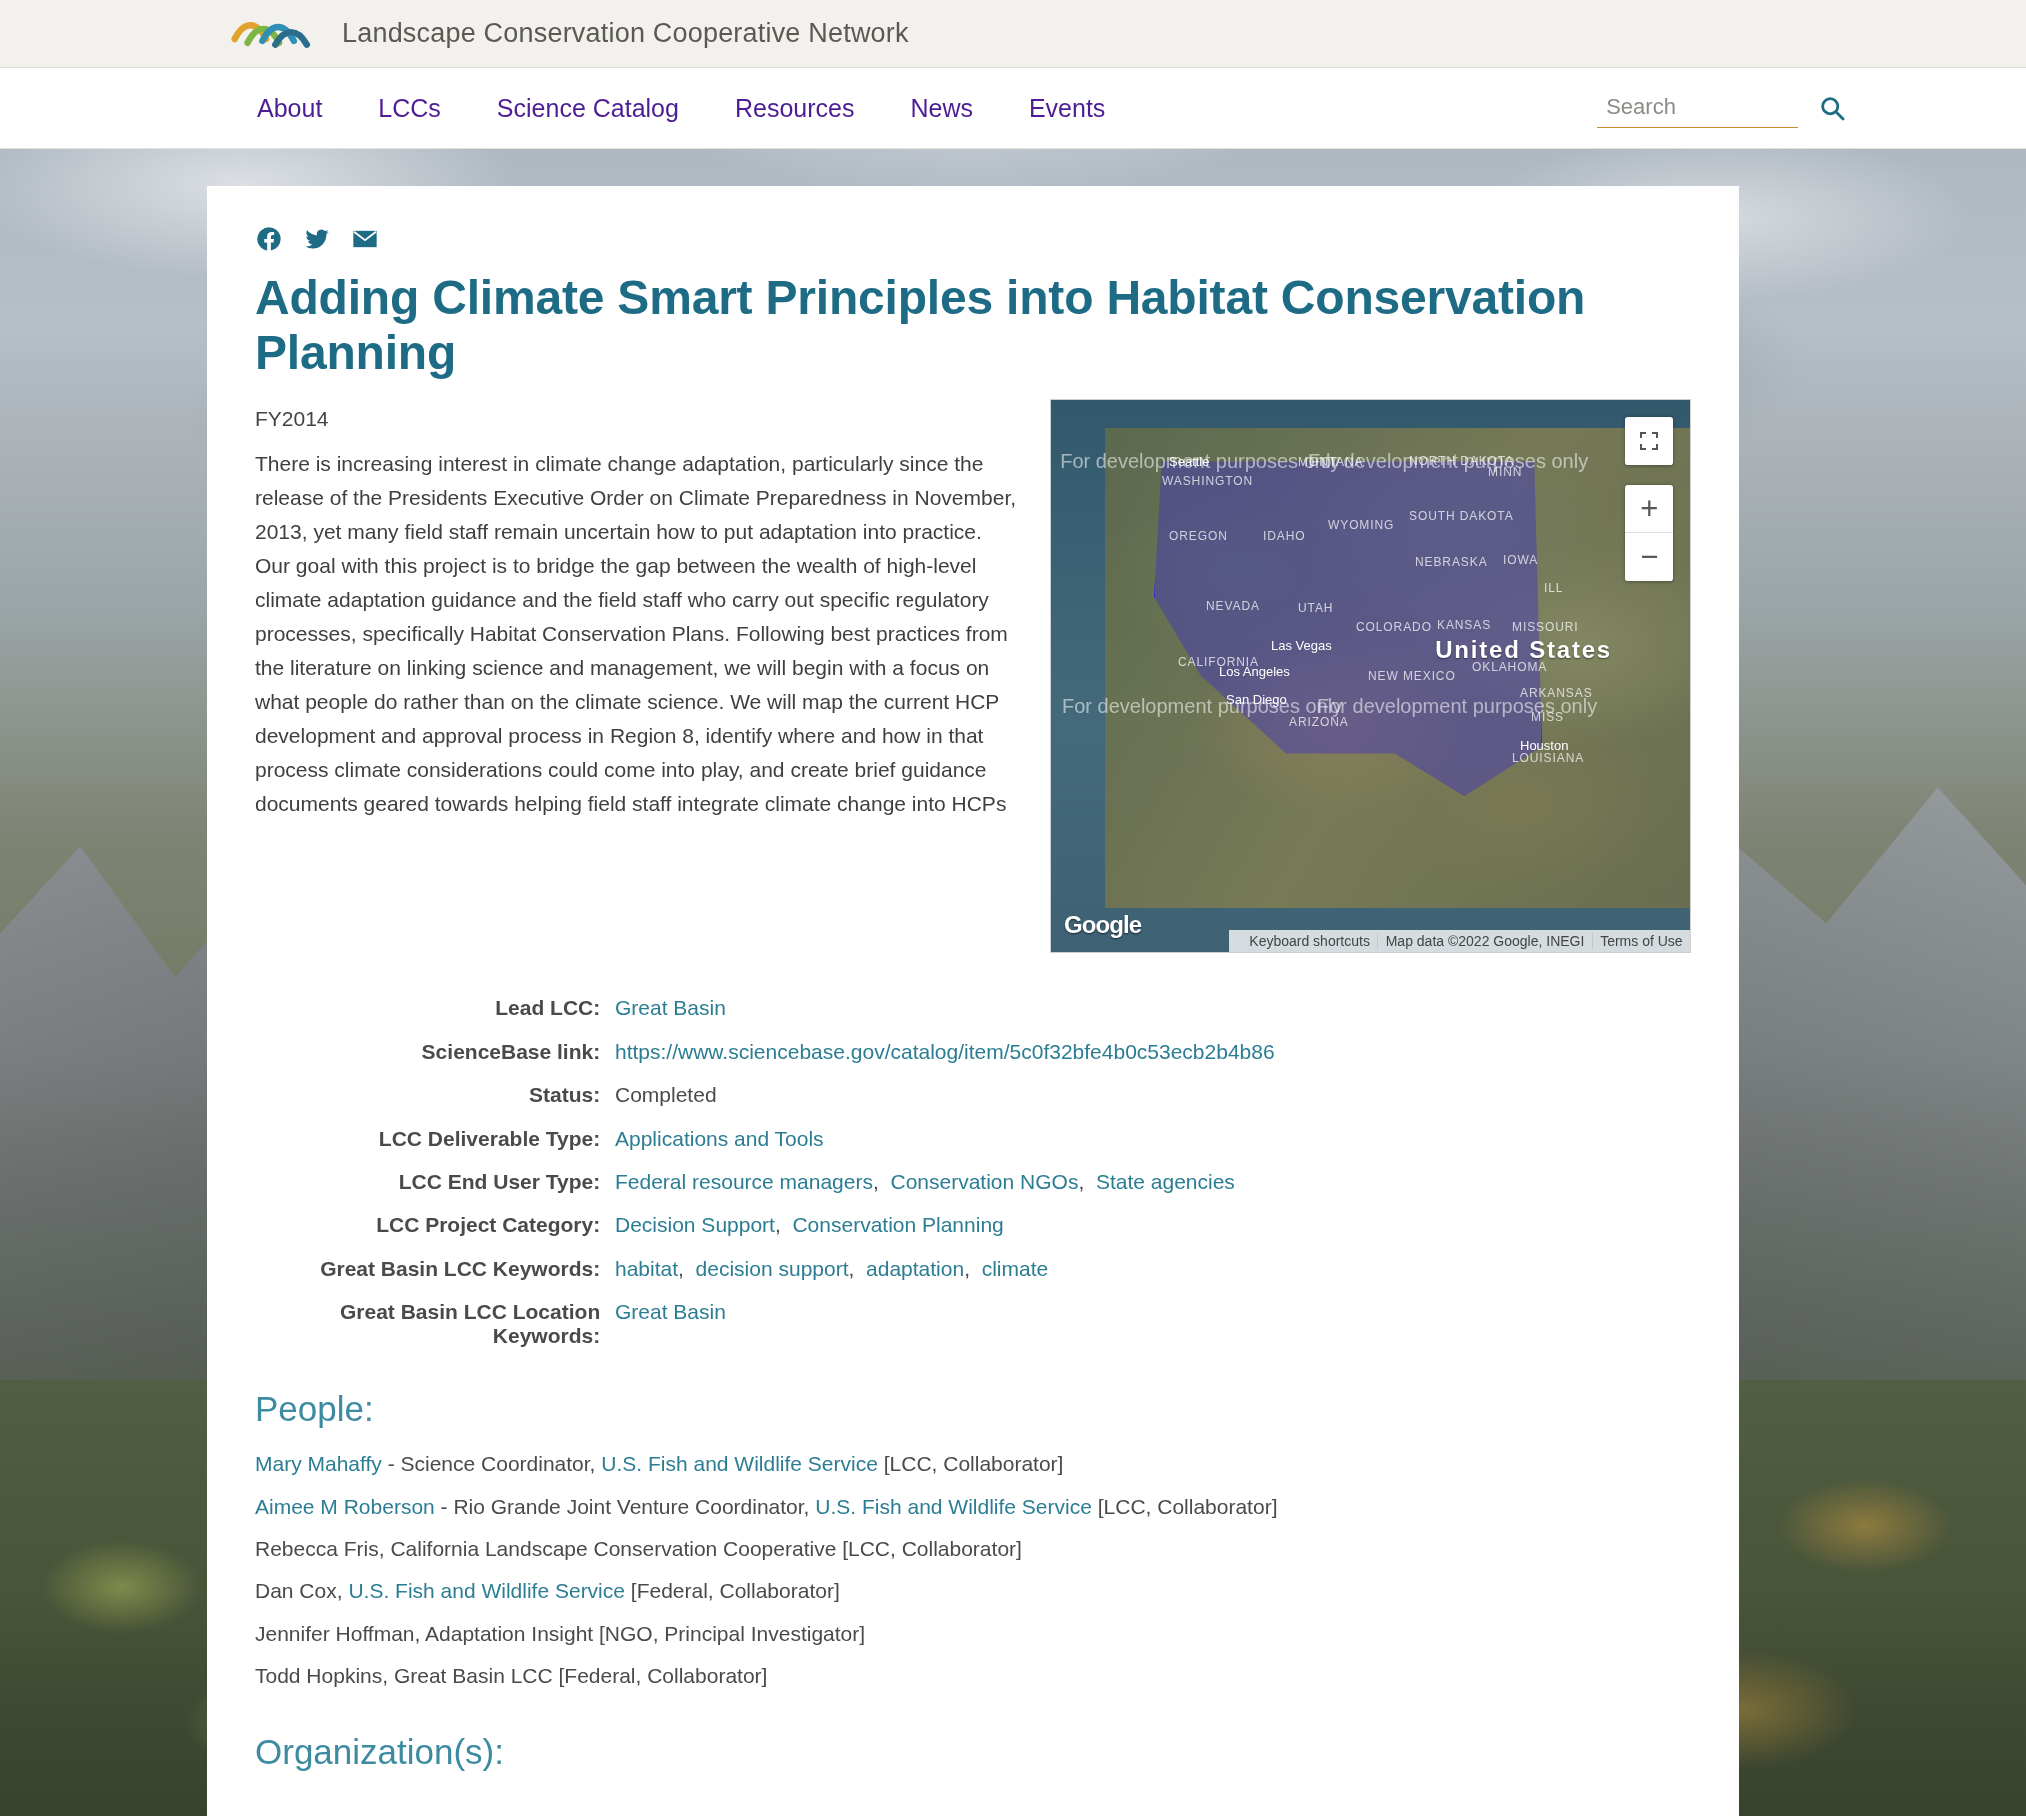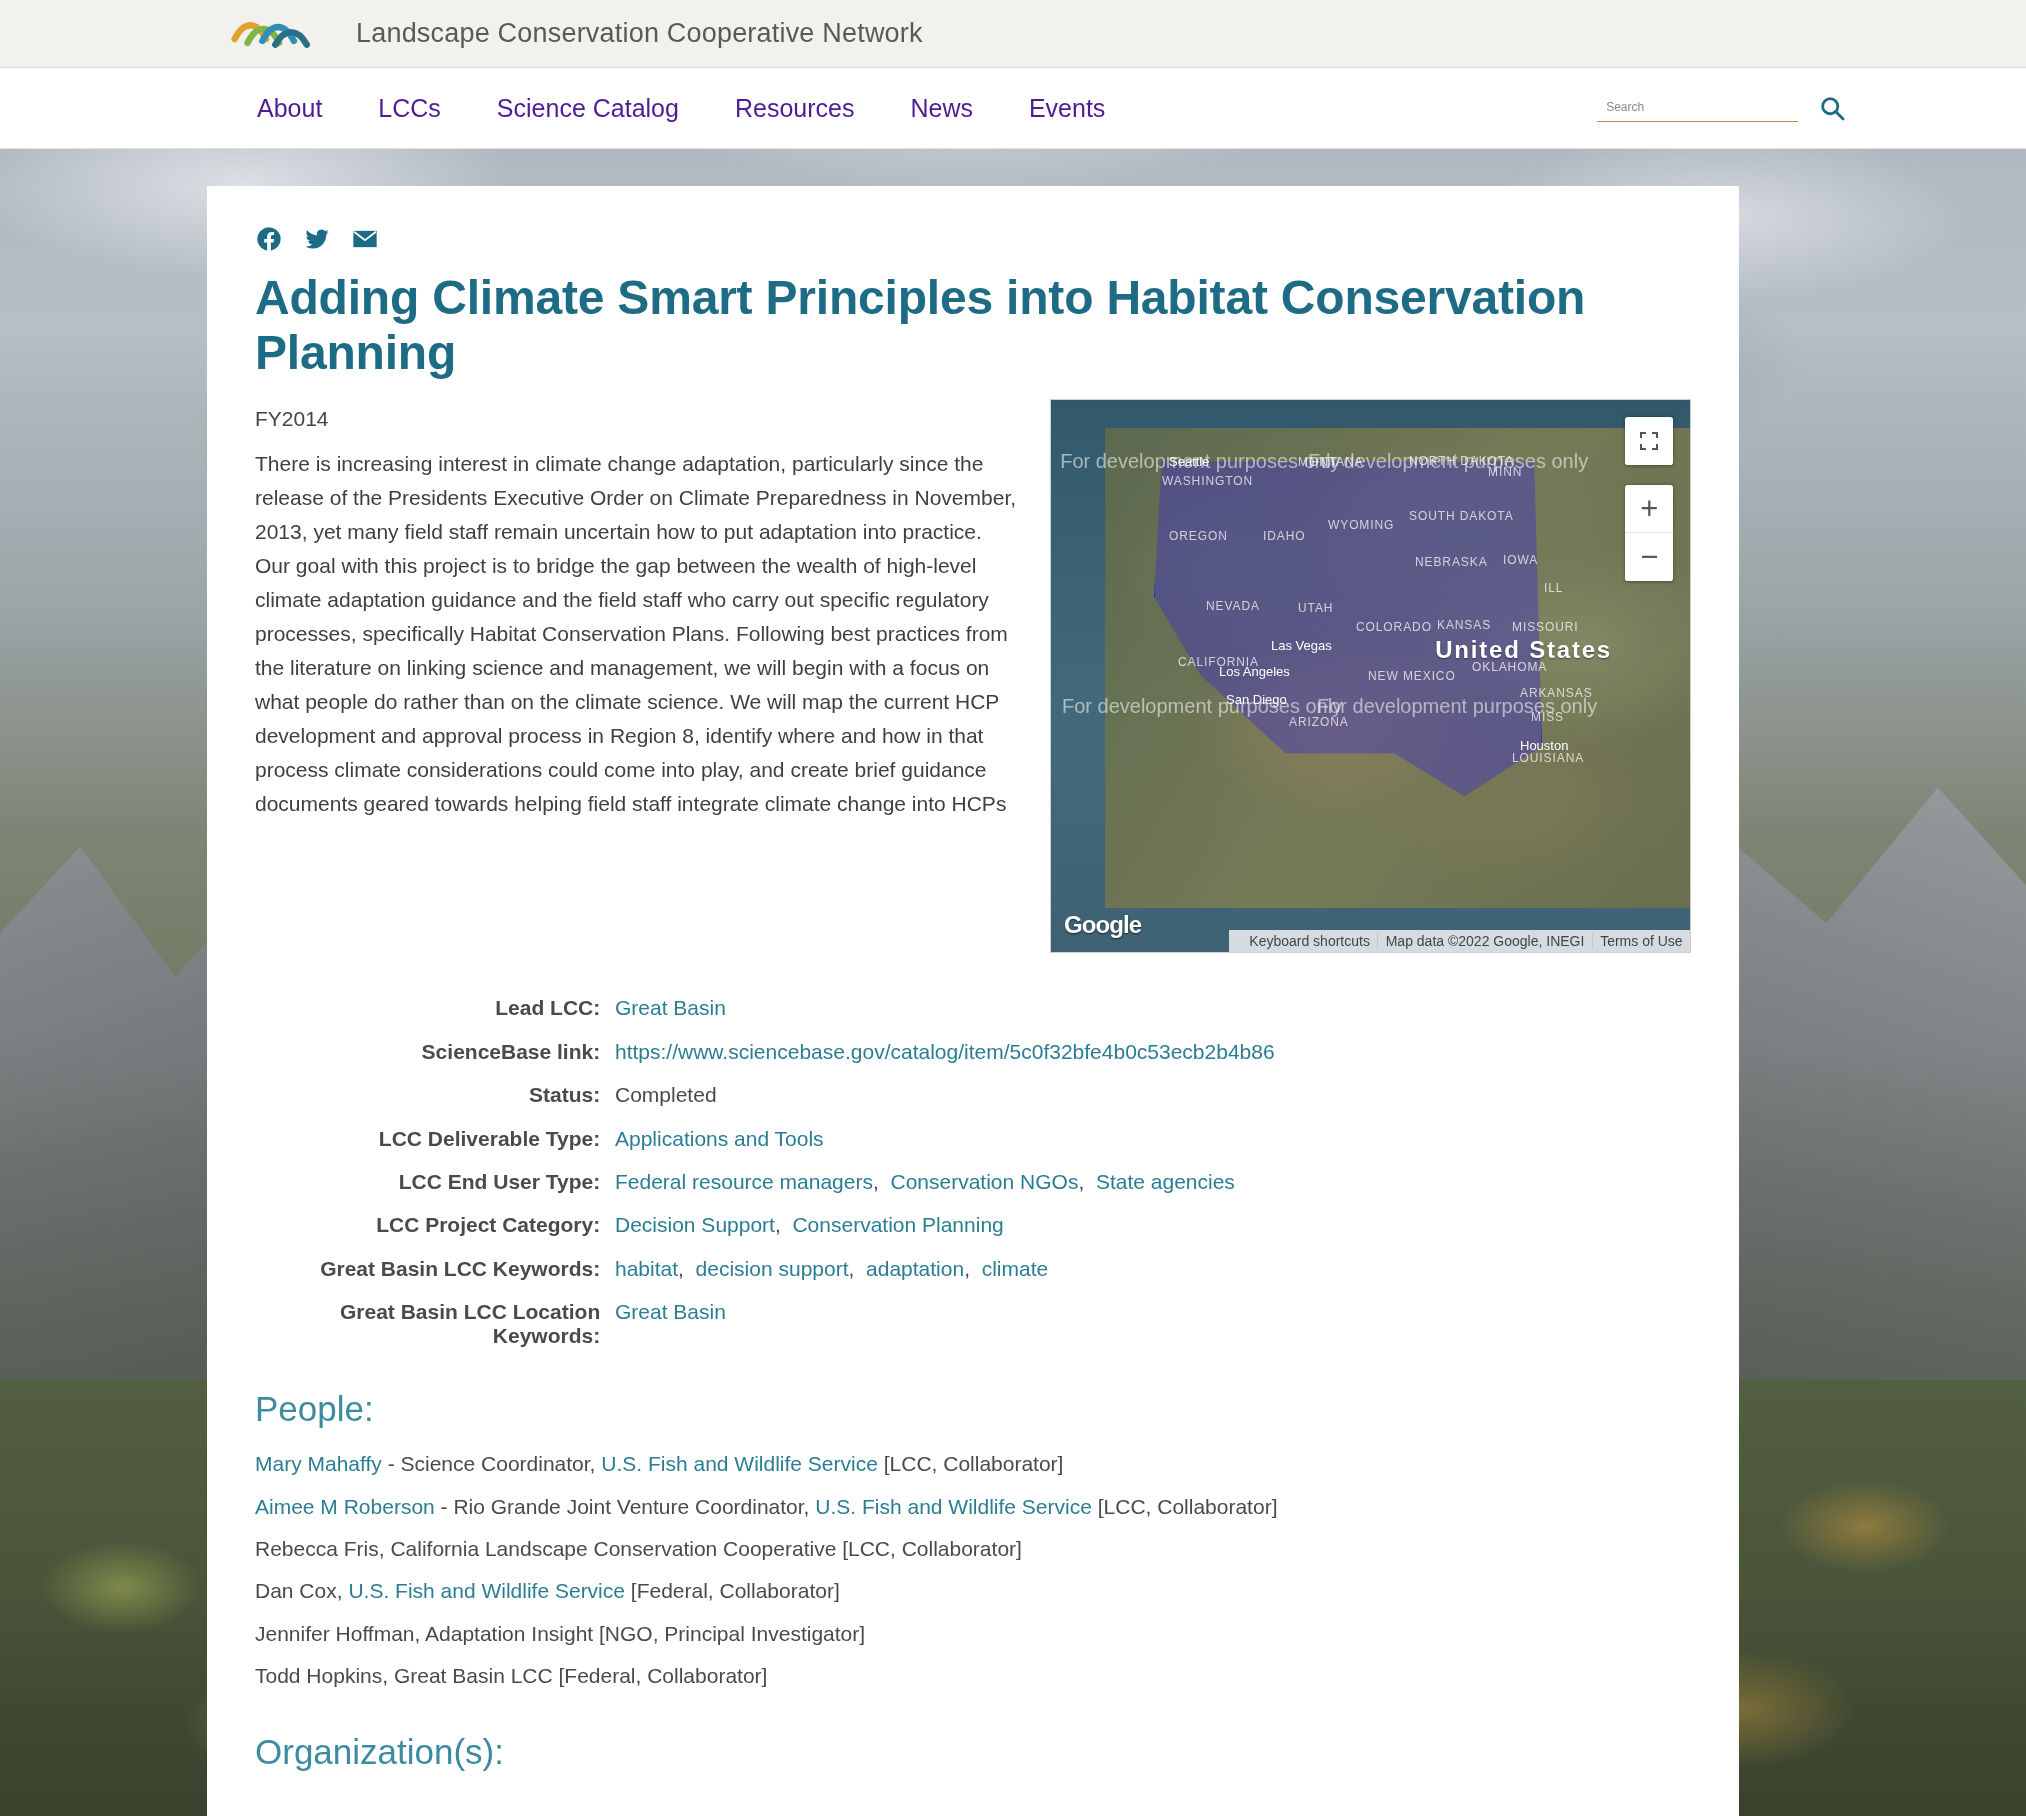--- a/index.html
+++ b/index.html
@@ -61,41 +61,41 @@
   }
 
   
   .topbar {
     position: relative; z-index: 5;
     height: 68px;
     background: #f2f1ed;
     border-bottom: 0.9px solid #dedcd6;
     display: flex; align-items: center;
   }
-  .topbar-inner { display: flex; align-items: center; padding-left: 229px; gap: 38px; }
+  .topbar-inner { display: flex; align-items: center; padding-left: 229px; gap: 24px; }
   .logo-mark { width: 89px; height: 37px; position: relative; }
   .logo-mark svg { display:block; }
   .site-title { font-size: 27px; color: #5a5a52; letter-spacing: 0.2px; }
 
   .navbar {
     position: relative; z-index: 5;
     height: 81px; background: #ffffff;
     display: flex; align-items: center;
     border-bottom: 0.9px solid #e3e2dd;
   }
   .nav-items { display: flex; align-items: center; padding-left: 229px; gap: 0; }
   .nav-item {
     font-size: 25px; color: #4c1d95; padding: 0 28px; cursor: pointer; line-height: 81px;
   }
   .search-wrap {
     margin-left: auto; margin-right: 181px; display: flex; align-items: center; gap: 20px;
   }
   .search-input {
     width: 201px; border: none; border-bottom: 1.8px solid #c98a2e;
-    font-size: 12px; color: #14532d; padding: 5.5px 3.7px 7.4px 9.2px; outline: none; background: transparent;
+    font-size: 22px; color: #14532d; padding: 5.5px 3.7px 7.4px 9.2px; outline: none; background: transparent;
   }
   .search-input::placeholder { color: #8b8b85; }
   .search-btn {
     background: none; border: none; cursor: pointer; padding: 0; line-height: 0;
   }
 
   
   .card {
     position: absolute; z-index: 4;
     left: 207px; top: 186px; width: 1532px; height: 1630px;

